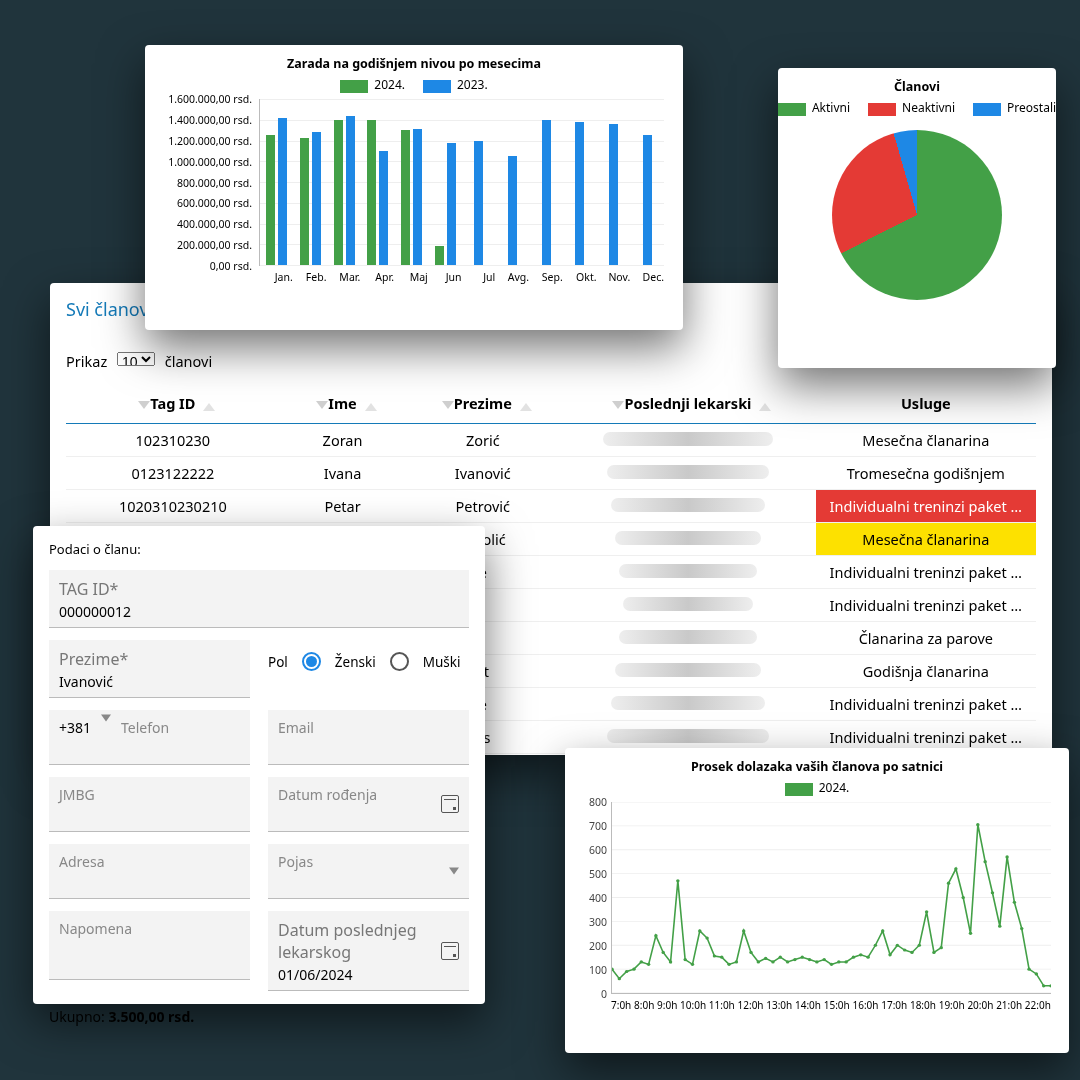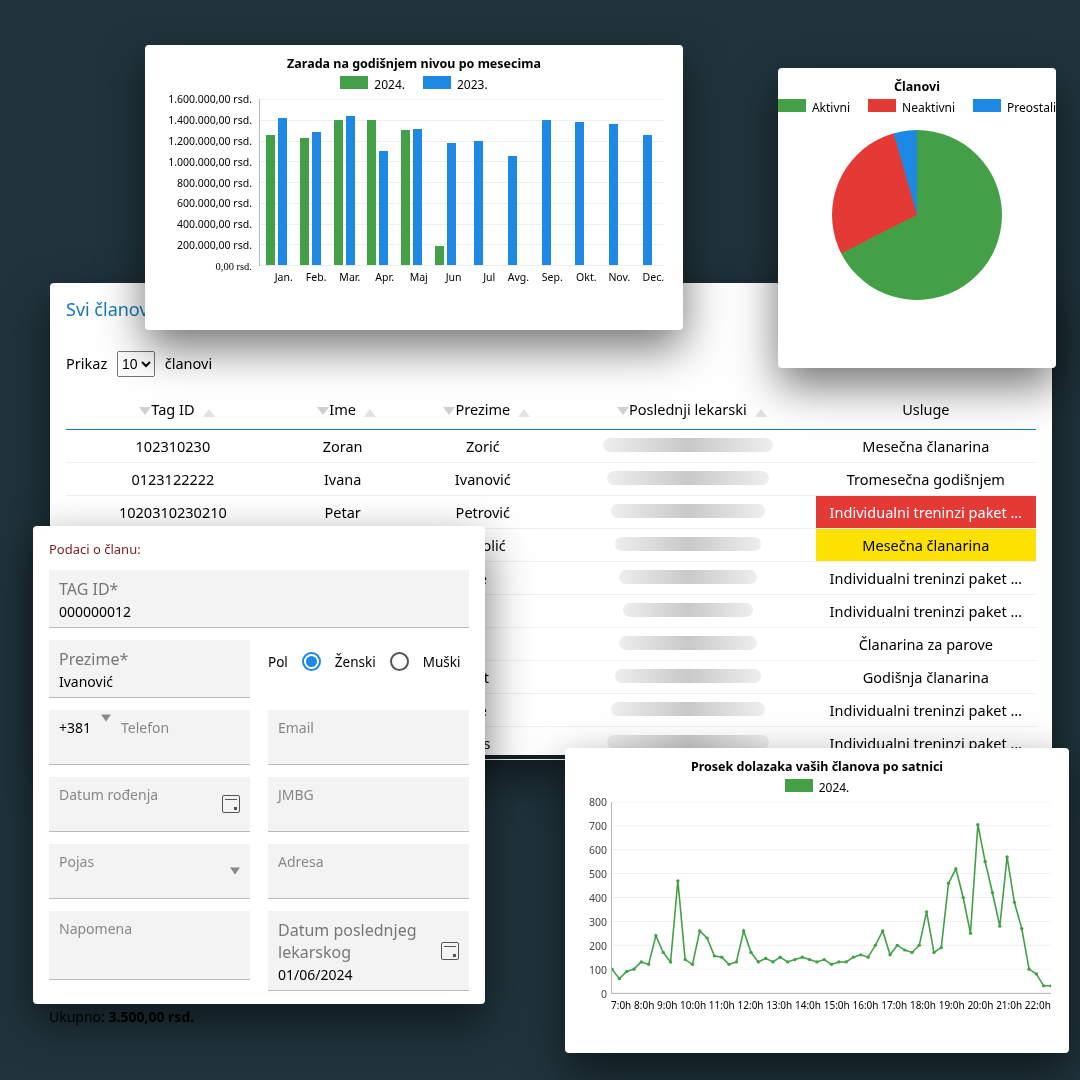--- a/index.html
+++ b/index.html
@@ -3,52 +3,52 @@
 <meta charset="utf-8">
 <style>
 html,body{margin:0;padding:0;font-family:system-ui,-apple-system,Segoe UI,Roboto,Helvetica,Arial,sans-serif;background:#20343c;width:1080px;height:1080px;overflow:hidden}
 .canvas{position:relative;width:1080px;height:1080px}
 .card{position:absolute;background:#fff;border-radius:4px;box-shadow:0 18px 45px rgba(0,0,0,.55)}
 
 .members{left:50px;top:283px;width:970px;height:450px;padding:14px 16px 8px}
 .members-hdr{display:flex;align-items:center;gap:6px;color:#147ab8;font-size:18px}
 .members-hdr .ic{width:18px;height:18px;stroke:#147ab8;fill:none;stroke-width:2;opacity:.9}
 .pp{margin-top:30px;font-size:14.5px}
-.pp select{margin:0 6px;height:26px;font-size:14px}
+.pp select{margin:0 6px;height:14px;font-size:14px}
 table{border-collapse:collapse;width:100%;margin-top:12px;font-size:14.5px}
-thead th{padding:10px 6px;font-weight:400;border-bottom:1px solid #147ab8;position:relative}
+thead th{padding:10px 6px;font-weight:700;border-bottom:1px solid #147ab8;position:relative}
 th.sc::after{content:"";display:inline-block;margin-left:8px;width:0;height:0;border-left:6px solid transparent;border-right:6px solid transparent;border-bottom:8px solid #cfcfcf;border-top:0;vertical-align:-2px;opacity:.6}
 th.sc::before{content:"";display:inline-block;margin-left:8px;width:0;height:0;border-left:6px solid transparent;border-right:6px solid transparent;border-top:8px solid #cfcfcf;border-bottom:0}
 tbody td{padding:6px 4px;text-align:center;border-bottom:1px solid #efefef;white-space:nowrap;overflow:hidden;text-overflow:ellipsis}
 .sk{display:inline-block;height:14px;border-radius:8px;background:linear-gradient(90deg,#eee,#c9c9c9 50%,#eee)}
 .sv{max-width:205px}
 .svc-red{background:#e43a35;color:#fff}
 .svc-yel{background:#fde100}
 
 .barc{left:145px;top:45px;width:510px;height:265px;padding:10px 14px}
 .ctitle{text-align:center;font-size:12.5px;font-weight:700}
 .legend{display:flex;justify-content:center;gap:18px;font-size:12px;margin-top:4px}
-.lg{display:flex;align-items:flex-start;gap:6px}
+.lg{display:flex;align-items:flex-end;gap:6px}
 .sw{width:28px;height:13px}
 .bwrap{position:relative;height:185px;margin-top:6px}
 .yax{position:absolute;left:0;top:0;bottom:18px;width:95px}
 .yt{position:absolute;right:2px;font-size:10.5px;transform:translateY(-50%);white-space:nowrap}
 .plot{position:absolute;left:100px;right:5px;top:0;bottom:18px;border-left:1px solid #bbb;border-bottom:1px solid #bbb}
 .gl{position:absolute;left:0;right:0;border-top:1px solid #eee}
 .mg{position:absolute;bottom:0;top:0;display:flex;align-items:flex-end;justify-content:center;gap:3px}
 .bar{width:9px}
 .g{background:#43a047}.b{background:#1e88e5}
 .xax{position:absolute;left:100px;right:5px;bottom:0;height:14px;display:flex;font-size:10.5px}
 .xl{flex:1;text-align:right}
 
 .piec{left:778px;top:68px;width:258px;height:280px;padding:10px}
 .pie{width:170px;height:170px;border-radius:50%;margin:14px auto 0}
 
 .formc{left:33px;top:526px;width:420px;height:450px;padding:14px 16px}
-.fh{font-size:13px;color:#7f1d1d}
+.fh{font-size:13px;color:#000000}
 .frow{display:flex;gap:18px;margin-top:12px}
 .cell{flex:1}
 .fld{background:#f3f3f3;border-bottom:1px solid #bbb;padding:8px 10px 6px;min-height:40px;position:relative}
 .lab{font-size:16px;color:#777;margin-bottom:2px}
 .val{font-size:14px}
 .ph{font-size:14px;color:#888}
 .dd{position:absolute;right:10px;top:50%;transform:translateY(-50%);width:0;height:0;border-left:5px solid transparent;border-right:5px solid transparent;border-top:7px solid #888}
 .cal{position:absolute;right:10px;top:50%;transform:translateY(-50%);width:16px;height:16px;border:1.5px solid #555;border-radius:2px}
 .cal::before{content:"";position:absolute;left:2px;right:2px;top:3px;border-top:1.5px solid #555}
 .cal::after{content:"";position:absolute;right:2px;bottom:2px;width:3px;height:3px;background:#555}
@@ -188,21 +188,21 @@
   <div class="bwrap">
     <div class="yax" id="byax">
           <div class="yt" style="top: 0%;">1.600.000,00 rsd.</div>
           <div class="yt" style="top: 12.5%; text-align: center;">1.400.000,00 rsd.</div>
           <div class="yt" style="top: 25%;">1.200.000,00 rsd.</div>
           <div class="yt" style="top: 37.5%;">1.000.000,00 rsd.</div>
           <div class="yt" style="top: 50%;">800.000,00 rsd.</div>
           <div class="yt" style="top: 62.5%;">600.000,00 rsd.</div>
           <div class="yt" style="top: 75%;">400.000,00 rsd.</div>
           <div class="yt" style="top: 87.5%;">200.000,00 rsd.</div>
-          <div class="yt" style="top: 100%; font-family: Liberation Serif, serif;">0,00 rsd.</div>
+          <div class="yt" style="top: 100%;">0,00 rsd.</div>
         </div>
     <div class="plot" id="bplot">
           <div class="gl" style="top: 0%;"></div>
           <div class="gl" style="top: 12.5%;"></div>
           <div class="gl" style="top: 25%;"></div>
           <div class="gl" style="top: 37.5%;"></div>
           <div class="gl" style="top: 50%;"></div>
           <div class="gl" style="top: 62.5%;"></div>
           <div class="gl" style="top: 75%;"></div>
           <div class="gl" style="top: 87.5%;"></div>
@@ -325,40 +325,40 @@
         </div>
     <div class="cell">
           <div class="fld">
             <div class="ph">Email</div>
           </div>
         </div>
   </div>
   <div class="frow">
     <div class="cell">
           <div class="fld">
+            <div class="ph">JMBG</div>
+          </div>
+        </div>
+    <div class="cell">
+          <div class="fld">
             <div class="ph">Datum rođenja</div>
             <span class="cal"></span>
           </div>
         </div>
-    <div class="cell">
-          <div class="fld">
-            <div class="ph">JMBG</div>
-          </div>
-        </div>
-  </div>
-  <div class="frow">
+  </div>
+  <div class="frow">
+    <div class="cell">
+          <div class="fld">
+            <div class="ph">Adresa</div>
+          </div>
+        </div>
     <div class="cell">
           <div class="fld">
             <div class="ph">Pojas</div>
             <span class="dd"></span>
-          </div>
-        </div>
-    <div class="cell">
-          <div class="fld">
-            <div class="ph">Adresa</div>
           </div>
         </div>
   </div>
   <div class="frow">
     <div class="cell">
           <div class="fld" style="height:54px">
             <div class="ph">Napomena</div>
           </div>
         </div>
     <div class="cell">

